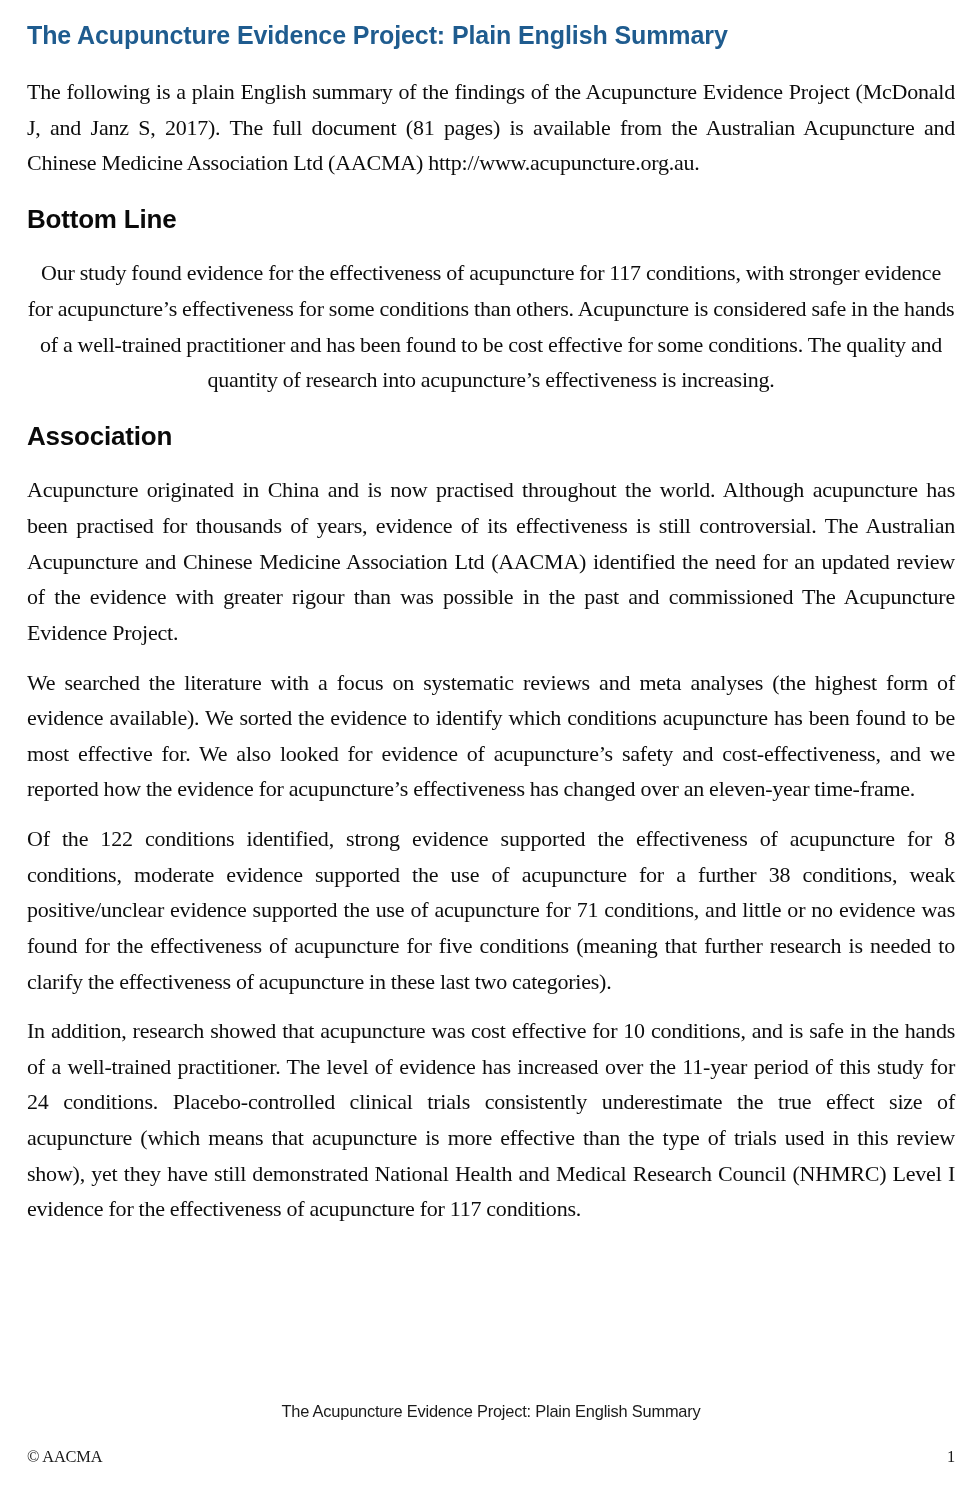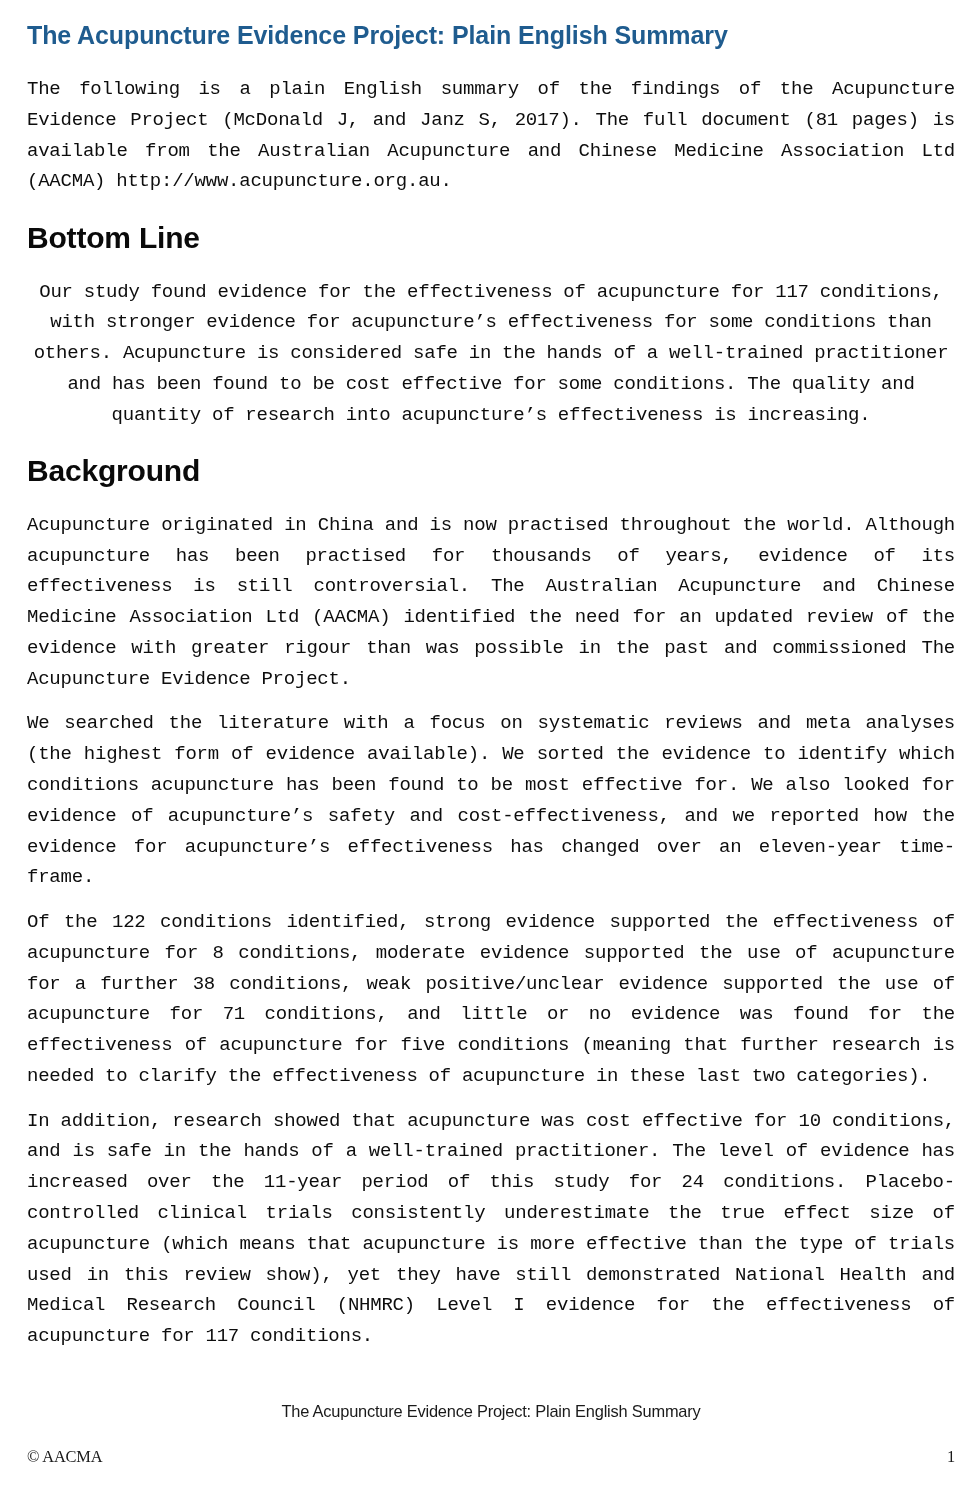--- a/index.html
+++ b/index.html
@@ -32,32 +32,32 @@
     font-size: 25px;
     font-weight: bold;
     color: #1F5C8F;
     margin: 0;
     padding-top: 20px;
     letter-spacing: -0.1px;
     line-height: 1.2;
   }
   h2.section-heading {
     font-family: "Liberation Sans", sans-serif;
-    font-size: 30px;
+    font-size: 26px;
     font-weight: bold;
     color: #0a0a0a;
     margin: 0;
     padding-top: 22px;
     padding-bottom: 6px;
     line-height: 1.25;
     letter-spacing: -0.2px;
   }
   p.body-text {
-    font-family: Liberation Mono, monospace;
-    font-size: 19px;
+    font-family: Liberation Serif, serif;
+    font-size: 22px;
     line-height: 1.62;
     color: #0d0d0d;
     margin: 0;
     padding-top: 14px;
     text-align: justify;
     letter-spacing: -0.22px;
     word-spacing: -0.2px;
   }
   p.intro-text {
     padding-top: 24px;
@@ -128,21 +128,21 @@
   <div class="content">
 
     <h1 class="doc-title">The Acupuncture Evidence Project: Plain English Summary</h1>
 
     <p class="body-text intro-text">The following is a plain English summary of the findings of the Acupuncture Evidence Project (McDonald J, and Janz S, 2017). The full document (81 pages) is available from the Australian Acupuncture and Chinese Medicine Association Ltd (AACMA) http://www.acupuncture.org.au.</p>
 
     <h2 class="section-heading">Bottom Line</h2>
 
     <p class="body-text lead-left">Our study found evidence for the effectiveness of acupuncture for 117 conditions, with stronger evidence for acupuncture’s effectiveness for some conditions than others. Acupuncture is considered safe in the hands of a well-trained practitioner and has been found to be cost effective for some conditions. The quality and quantity of research into acupuncture’s effectiveness is increasing.</p>
 
-    <h2 class="section-heading">Background</h2>
+    <h2 class="section-heading">Association</h2>
 
     <p class="body-text">Acupuncture originated in China and is now practised throughout the world. Although acupuncture has been practised for thousands of years, evidence of its effectiveness is still controversial.  The Australian Acupuncture and Chinese Medicine Association Ltd (AACMA) identified the need for an updated review of the evidence with greater rigour than was possible in the past and commissioned The Acupuncture Evidence Project.</p>
 
     <p class="body-text">We searched the literature with a focus on systematic reviews and meta analyses (the highest form of evidence available). We sorted the evidence to identify which conditions acupuncture has been found to be most effective for.  We also looked for evidence of acupuncture’s safety and cost-effectiveness, and we reported how the evidence for acupuncture’s effectiveness has changed over an eleven-year time-frame.</p>
 
 
     <p class="body-text">Of the 122 conditions identified, strong evidence supported the effectiveness of acupuncture for 8 conditions, moderate evidence supported the use of acupuncture for a further 38 conditions, weak positive/unclear evidence supported the use of acupuncture for 71 conditions, and little or no evidence was found for the effectiveness of acupuncture for five conditions (meaning that further research is needed to clarify the effectiveness of acupuncture in these last two categories).</p>
 
 
     <p class="body-text">In addition, research showed that acupuncture was cost effective for 10 conditions, and is safe in the hands of a well-trained practitioner. The level of evidence has increased over the 11-year period of this study for 24 conditions. Placebo-controlled clinical trials consistently underestimate the true effect size of acupuncture (which means that acupuncture is more effective than the type of trials used in this review show), yet they have still demonstrated National Health and Medical Research Council (NHMRC) Level I evidence for the effectiveness of acupuncture for 117 conditions.</p>

